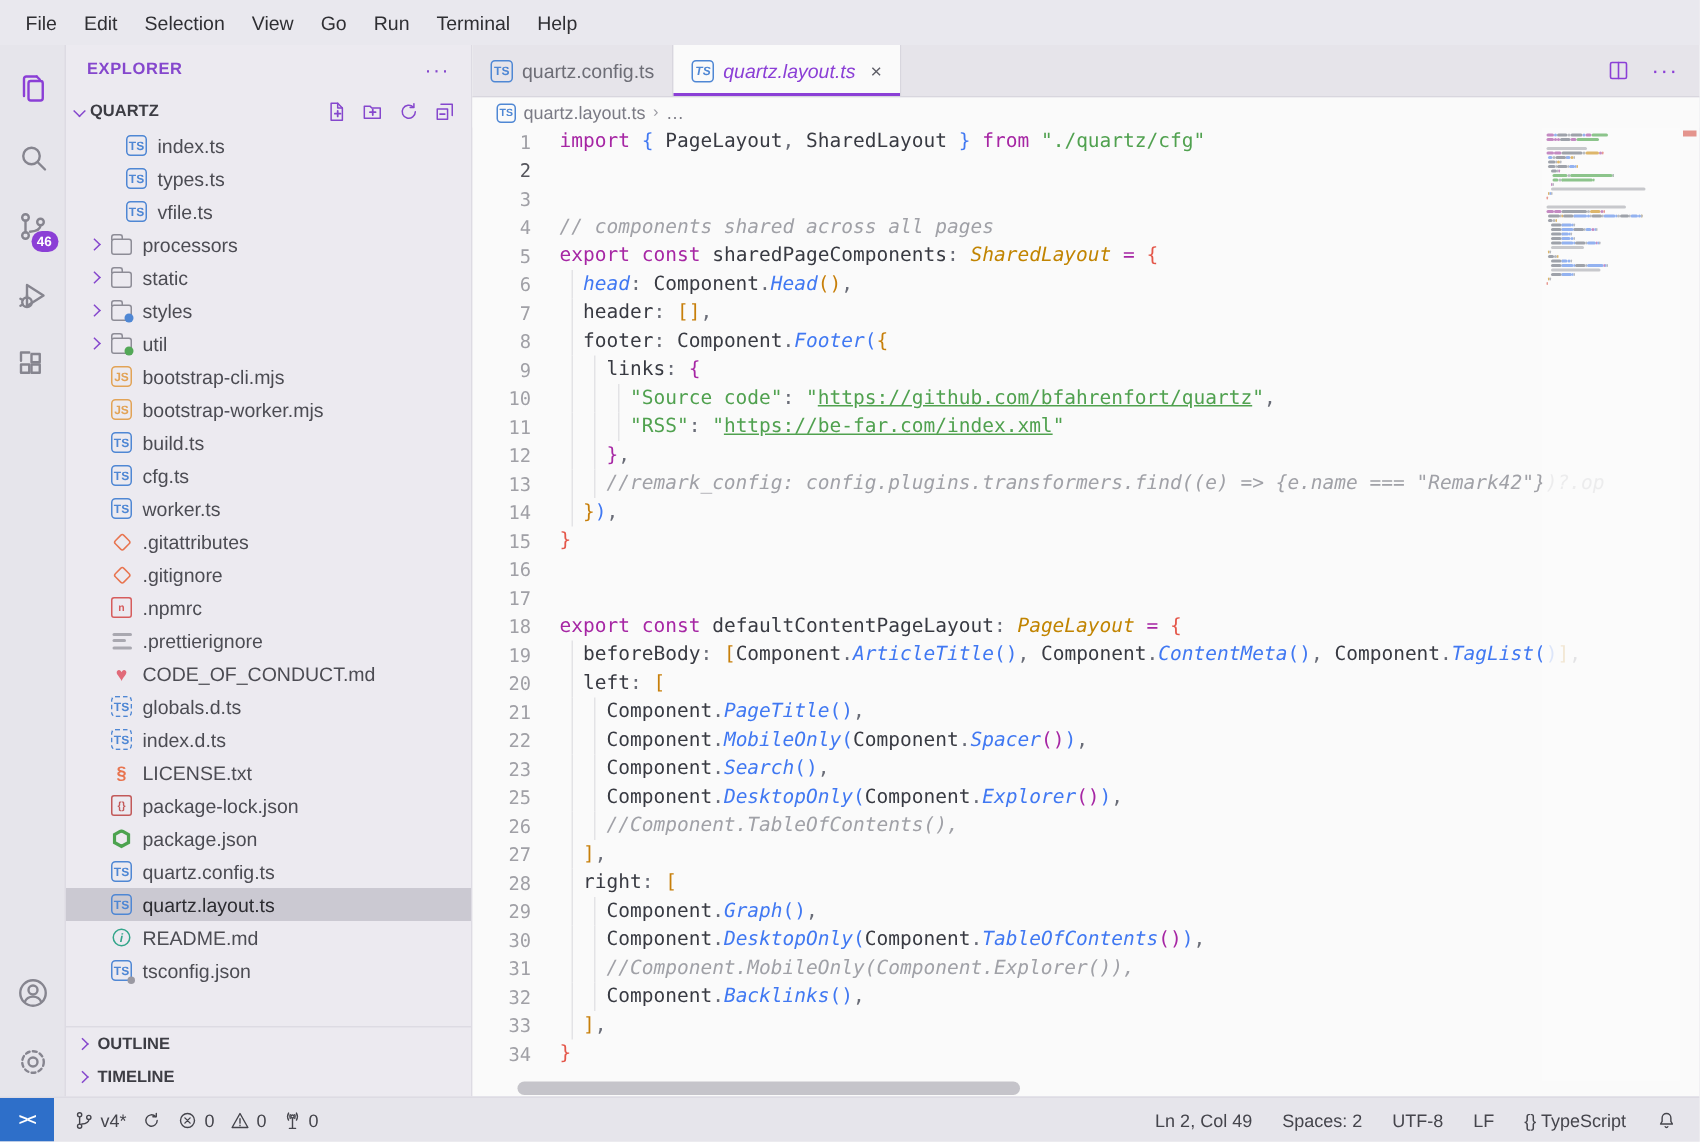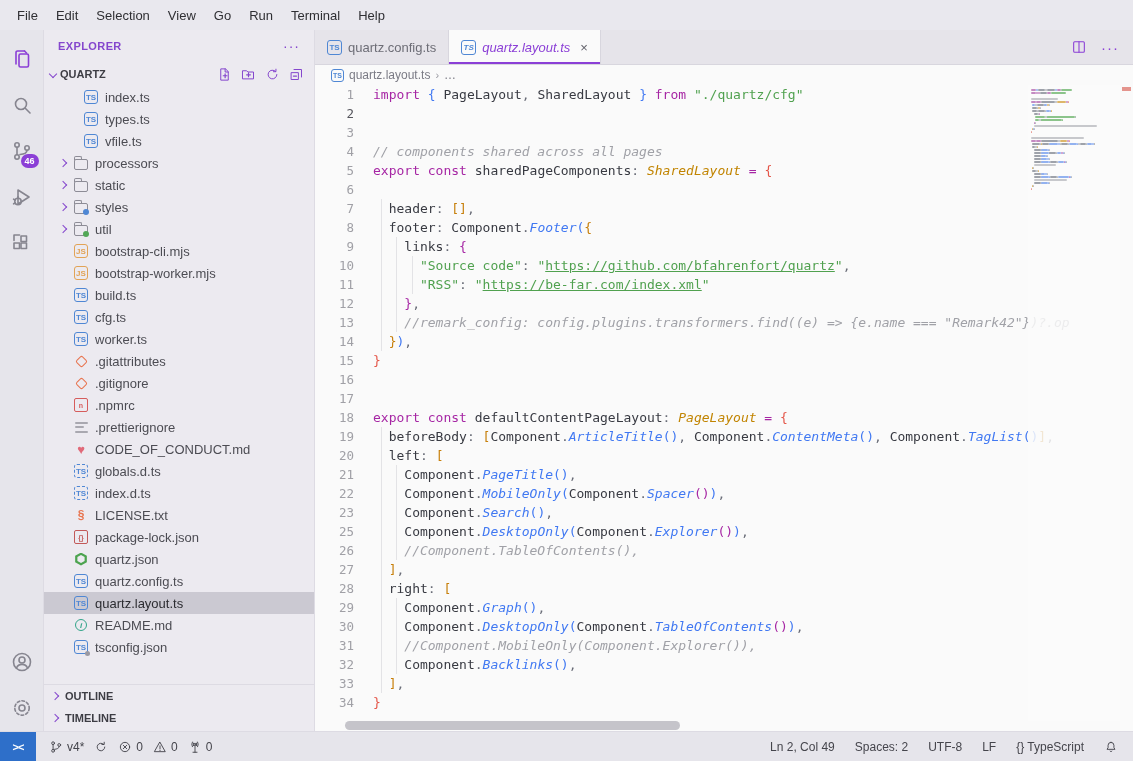--- a/index.html
+++ b/index.html
@@ -378,21 +378,21 @@
             </span>
             <span class="tree-label">package-lock.json</span>
           </div>
           <div class="tree-row" style="padding-left: 16px;">
             <span style="width: 13px; flex: 0 0 auto;"></span>
             <span class="fico fi-node">
               <span class="hexa">
                 <i></i>
               </span>
             </span>
-            <span class="tree-label">quartz.json</span>
+            <span class="tree-label">package.json</span>
           </div>
           <div class="tree-row" style="padding-left: 16px;">
             <span style="width: 13px; flex: 0 0 auto;"></span>
             <span class="fico fi-ts">
               <span class="badgebox">TS</span>
             </span>
             <span class="tree-label">quartz.config.ts</span>
           </div>
           <div class="tree-row selected" style="padding-left: 16px;">
             <span style="width: 13px; flex: 0 0 auto;"></span>
@@ -454,21 +454,21 @@
         <span class="bc-sep">›</span>
         <span>…</span>
       </div>
       <div class="code-area">
         <div id="lines">
             <div class="code-line"><span class="gutter">1</span><span class="line-content"><span class="tok-kw">import </span><span class="tok-b3">{ </span><span class="tok-tx">PageLayout</span><span class="tok-pn">, </span><span class="tok-tx">SharedLayout</span><span class="tok-b3"> }</span><span class="tok-kw"> from </span><span class="tok-st">"./quartz/cfg"</span></span></div>
             <div class="code-line current"><span class="gutter">2</span></div>
             <div class="code-line"><span class="gutter">3</span><span class="line-content"></span></div>
             <div class="code-line"><span class="gutter">4</span><span class="line-content"><span class="tok-cm">// components shared across all pages</span></span></div>
             <div class="code-line"><span class="gutter">5</span><span class="line-content"><span class="tok-kw">export </span><span class="tok-kw">const </span><span class="tok-tx">sharedPageComponents</span><span class="tok-pn">: </span><span class="tok-ty">SharedLayout</span><span class="tok-kw"> = </span><span class="tok-b1">{</span></span></div>
-            <div class="code-line"><span class="gutter">6</span></div>
+            <div class="code-line"><span class="gutter">6</span><span class="line-content"><span>  </span><span class="tok-fn">head</span><span class="tok-pn">: </span><span class="tok-tx">Component</span><span class="tok-pn">.</span><span class="tok-fn">Head</span><span class="tok-b2">()</span><span class="tok-pn">,</span><i class="guide" style="left: 8px;"></i></span></div>
             <div class="code-line"><span class="gutter">7</span><span class="line-content"><span>  </span><span class="tok-tx">header</span><span class="tok-pn">: </span><span class="tok-b2">[]</span><span class="tok-pn">,</span><i class="guide" style="left: 8px;"></i></span></div>
             <div class="code-line"><span class="gutter">8</span><span class="line-content"><span>  </span><span class="tok-tx">footer</span><span class="tok-pn">: </span><span class="tok-tx">Component</span><span class="tok-pn">.</span><span class="tok-fn">Footer</span><span class="tok-b3">(</span><span class="tok-b2">{</span><i class="guide" style="left: 8px;"></i></span></div>
             <div class="code-line"><span class="gutter">9</span><span class="line-content"><span>    </span><span class="tok-tx">links</span><span class="tok-pn">: </span><span class="tok-b4">{</span><i class="guide" style="left: 8px;"></i><i class="guide" style="left: 23px;"></i></span></div>
             <div class="code-line"><span class="gutter">10</span><span class="line-content"><span>      </span><span class="tok-st">"Source code"</span><span class="tok-pn">: </span><span class="tok-st">"</span><span class="tok-stu">https://github.com/bfahrenfort/quartz</span><span class="tok-st">"</span><span class="tok-pn">,</span><i class="guide" style="left: 8px;"></i><i class="guide" style="left: 23px;"></i><i class="guide" style="left: 39px;"></i></span></div>
             <div class="code-line"><span class="gutter">11</span><span class="line-content"><span>      </span><span class="tok-st">"RSS"</span><span class="tok-pn">: </span><span class="tok-st">"</span><span class="tok-stu">https://be-far.com/index.xml</span><span class="tok-st">"</span><i class="guide" style="left: 8px;"></i><i class="guide" style="left: 23px;"></i><i class="guide" style="left: 39px;"></i></span></div>
             <div class="code-line"><span class="gutter">12</span><span class="line-content"><span>    </span><span class="tok-b4">}</span><span class="tok-pn">,</span><i class="guide" style="left: 8px;"></i><i class="guide" style="left: 23px;"></i></span></div>
             <div class="code-line"><span class="gutter">13</span><span class="line-content"><span>    </span><span class="tok-cm">//remark_config: config.plugins.transformers.find((e) =&gt; {e.name === "Remark42"})?.op</span><i class="guide" style="left: 8px;"></i><i class="guide" style="left: 23px;"></i></span></div>
             <div class="code-line"><span class="gutter">14</span><span class="line-content"><span>  </span><span class="tok-b2">}</span><span class="tok-b3">)</span><span class="tok-pn">,</span><i class="guide" style="left: 8px;"></i></span></div>
             <div class="code-line"><span class="gutter">15</span><span class="line-content"><span class="tok-b1">}</span></span></div>
             <div class="code-line"><span class="gutter">16</span><span class="line-content"></span></div>

